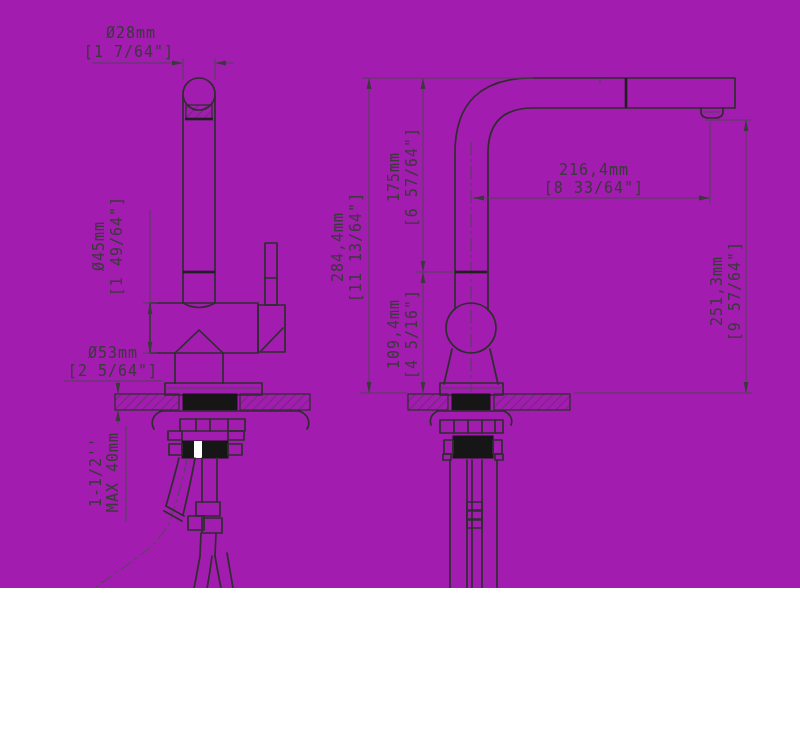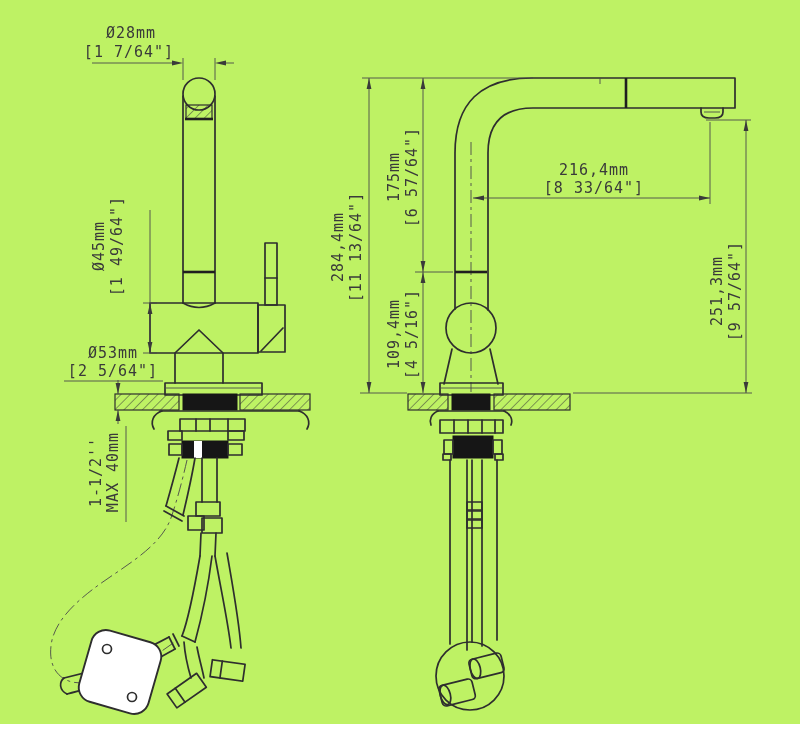--- a/index.html
+++ b/index.html
@@ -1,16 +1,16 @@
 <!DOCTYPE html>
 <html><head>
 <meta charset="utf-8">
 <style>
   html,body{margin:0;padding:0;background:#ffffff;}
-  .stage{position:relative;width:800px;height:724px;background:#bef264;overflow:hidden;
+  .stage{position:relative;width:800px;height:588px;background:#a21caf;overflow:hidden;
          font-family:"DejaVu Sans Mono","Liberation Mono",monospace;}
   svg{display:block}
   svg text{font-family:"DejaVu Sans Mono","Liberation Mono",monospace;
            font-size:15px;letter-spacing:1px;fill:#3a3a3a;}
   .obj{stroke:#2e2e2e;stroke-width:1.7;fill:none;stroke-linecap:round;stroke-linejoin:round;}
   .objthick{stroke:#1f1f1f;stroke-width:2.6;fill:none;stroke-linecap:butt;}
   .dim{stroke:#4a4a4a;stroke-width:0.9;fill:none;stroke-linecap:butt;}
   .cl{stroke:#4a4a4a;stroke-width:0.9;fill:none;stroke-dasharray:13 4 3 4;}
   .arr{fill:#3a3a3a;stroke:none;}
   .blk{fill:#161616;stroke:#161616;stroke-width:1;}

